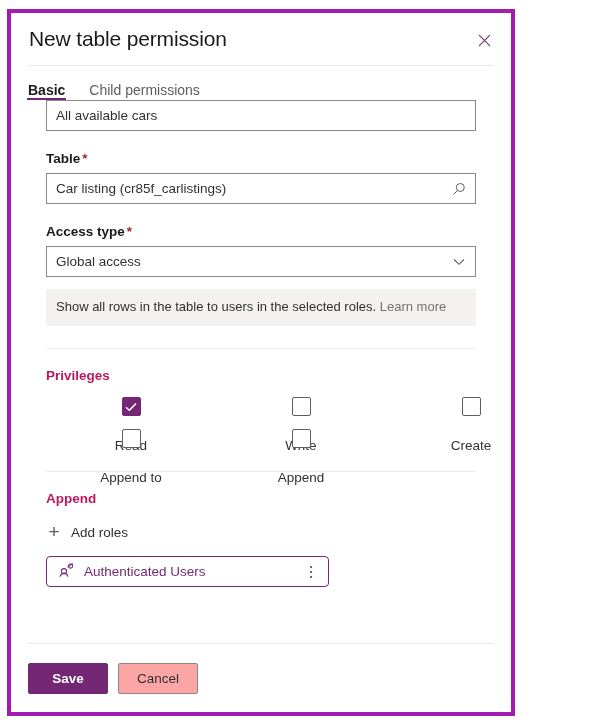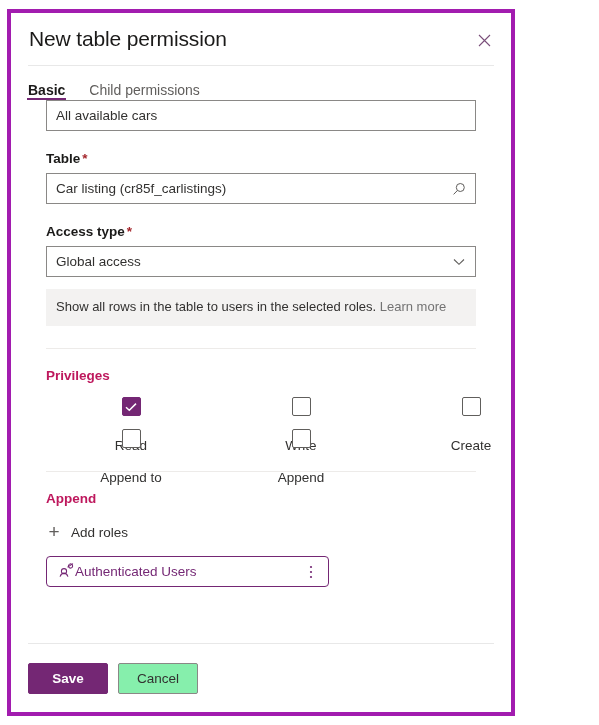--- a/index.html
+++ b/index.html
@@ -240,20 +240,21 @@
 
   .role-chip {
     width: 283px;
     height: 31px;
     box-sizing: border-box;
     border: 1px solid #742774;
     border-radius: 4px;
     display: flex;
     align-items: center;
     padding: 0 10px 0 12px;
+    gap: 9px;
     cursor: pointer;
     background: #ffffff;
   }
   .role-chip .role-name {
     font-size: 13.5px;
     color: #742774;
     flex: 1 1 auto;
     line-height: 19px;
   }
   .role-chip .kebab {
@@ -293,21 +294,21 @@
     padding: 0 16px;
     box-sizing: border-box;
   }
   .btn-primary {
     background: #742774;
     color: #ffffff;
     border: 1px solid #742774;
     font-weight: 600;
   }
   .btn-default {
-    background: #86efac;
+    background: #fca5a5;
     color: #323130;
     border: 1px solid #8a8886;
     font-weight: 400;
   }
 </style>
 </head>
 <body>
 
 <div id="dialog">
 

